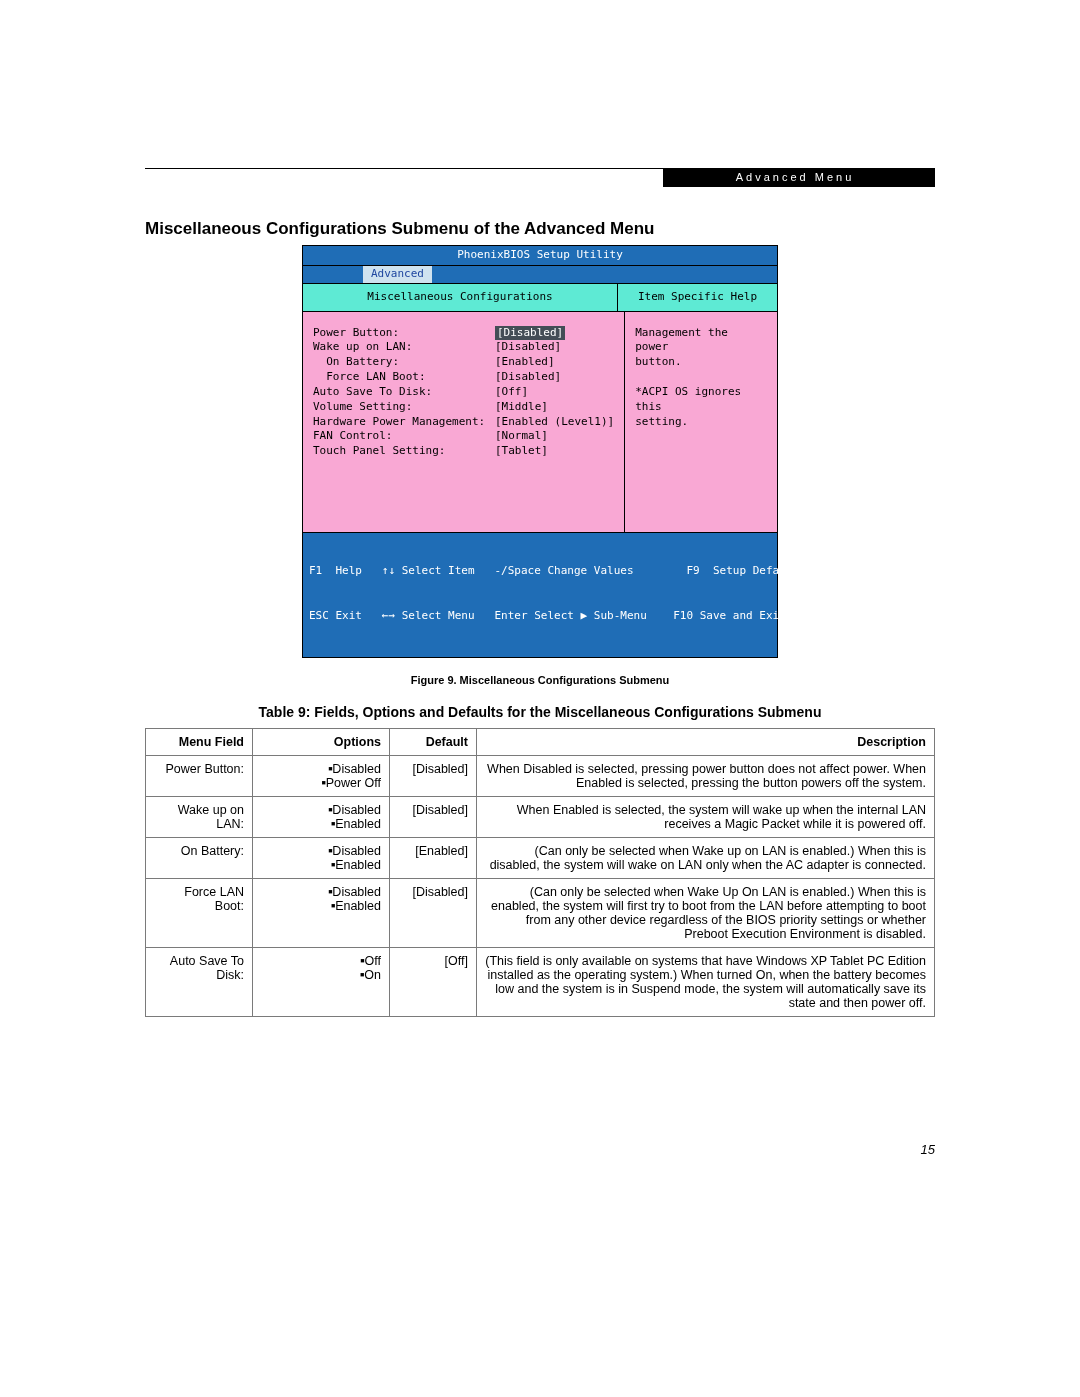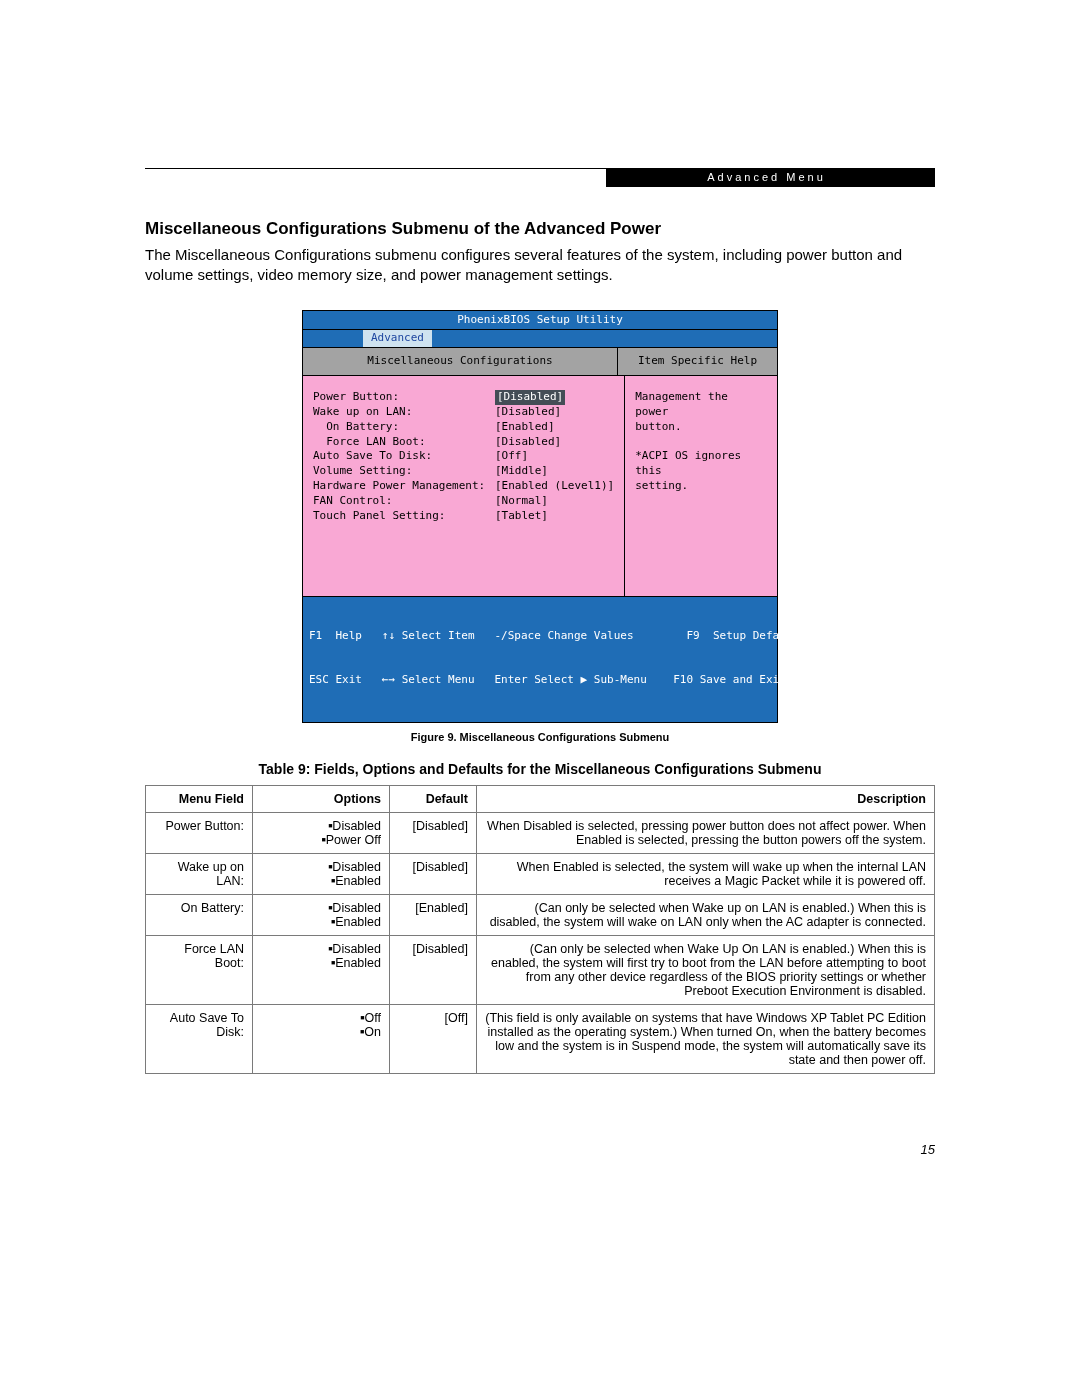--- a/index.html
+++ b/index.html
@@ -22,21 +22,21 @@
     margin-bottom: 0;
   }
   .header-bar {
     position: relative;
     height: 20px;
   }
   .header-black {
     position: absolute;
     right: 0;
     top: -1px;
-    width: 329px;
+    width: 272px;
     height: 19px;
     background: #000;
     color: #fff;
     font-size: 11px;
     letter-spacing: 3px;
     line-height: 19px;
     padding-right: 8px;
     text-align: center;
     box-sizing: border-box;
   }
@@ -72,21 +72,21 @@
     padding-left: 60px;
   }
   .bios-menu-tab {
     display: inline-block;
     background: #cfe3f0;
     color: #1f47a0;
     padding: 1px 8px;
   }
   .bios-headers {
     display: flex;
-    background: #a3a3a3;
+    background: #5eead4;
   }
   .bios-headers .left {
     flex: 0 0 314px;
     border-right: 1px solid #000;
     text-align: center;
     padding: 6px 0;
     border-bottom: 1px solid #000;
   }
   .bios-headers .right {
     flex: 1;
@@ -122,21 +122,21 @@
     background: #1f6db6;
     color: #fff;
     border-top: 1px solid #000;
     padding: 2px 6px 4px 6px;
     white-space: pre;
   }
   .figure-caption {
     font-size: 11px;
     font-weight: bold;
     text-align: center;
-    margin: 8px 0 18px 0;
+    margin: 16px 0 18px 0;
   }
   .table-caption {
     font-size: 14px;
     font-weight: bold;
     text-align: center;
     margin-bottom: 8px;
   }
   table.fields {
     width: 100%;
     border-collapse: collapse;
@@ -177,22 +177,21 @@
 </head>
 <body>
 
 <div class="page">
 
   <div class="header-rule"></div>
   <div class="header-bar">
     <div class="header-black">Advanced Menu</div>
   </div>
 
-  <h2 class="section-title">Miscellaneous Configurations Submenu of the Advanced Power</h2>
-  <p class="intro">The Miscellaneous Configurations submenu configures several features of the system, including power button and volume settings, video memory size, and power management settings.</p>
+  <h2 class="section-title">Miscellaneous Configurations Submenu of the Advanced Menu</h2>
 
   <div class="bios">
     <div class="bios-top">PhoenixBIOS Setup Utility</div>
     <div class="bios-menu">
       <span class="bios-menu-tab">Advanced</span>
     </div>
     <div class="bios-headers">
       <div class="left">Miscellaneous Configurations</div>
       <div class="right">Item Specific Help</div>
     </div>

